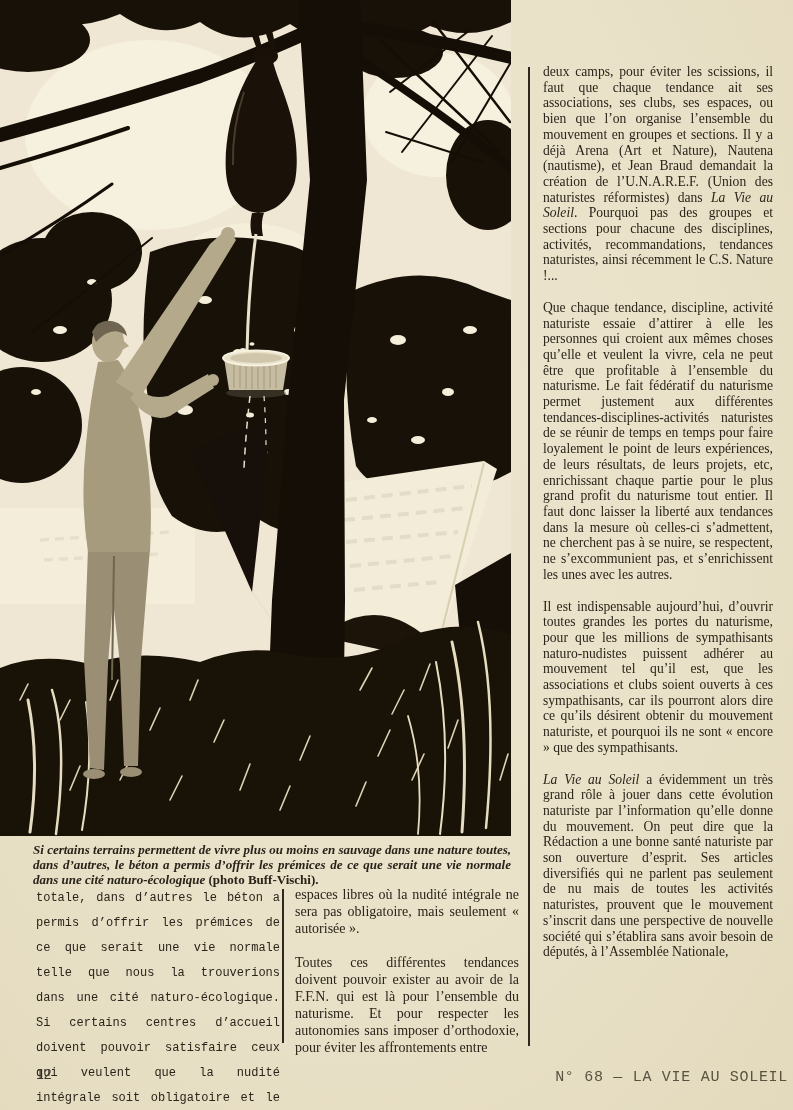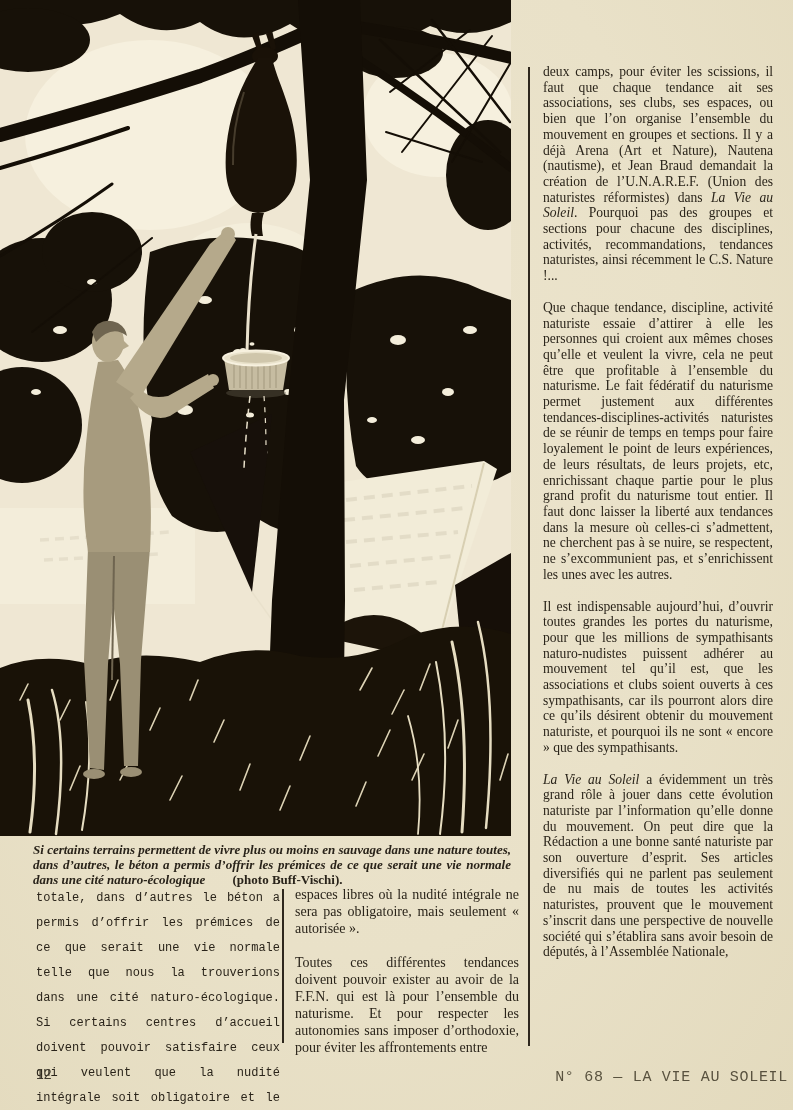--- a/index.html
+++ b/index.html
@@ -15,21 +15,21 @@
   }
   .photo{
     position:absolute;left:0;top:0;width:511px;height:836px;margin:0;
   }
   .photo svg{display:block;}
   .caption{
     position:absolute;left:33px;top:842px;width:478px;
     font-size:13px;line-height:15px;font-style:italic;font-weight:600;
     text-align:justify;color:#29231a;
   }
-  .caption span{font-style:normal;margin-left:24px;}
+  .caption span{font-style:normal;}
   .caption em{font-style:italic;}
   .col{position:absolute;text-align:justify;}
   .col p{margin:0 0 17px 0;}
   .col em{font-style:italic;}
   .col-left{left:36px;top:886px;width:244px;font-size:12px;line-height:25px;font-family:Liberation Mono, monospace;}
   .col-mid{left:295px;top:886px;width:224px;font-size:14px;line-height:17px;}
   .col-right{left:543px;top:64px;width:246px;font-size:13.6px;line-height:15.7px;}
   .col-right p{margin:0 16px 16px 0;}
   .vrule{position:absolute;width:2px;background:#2e271d;}
   .vrule-mid{left:282px;top:889px;height:154px;}

